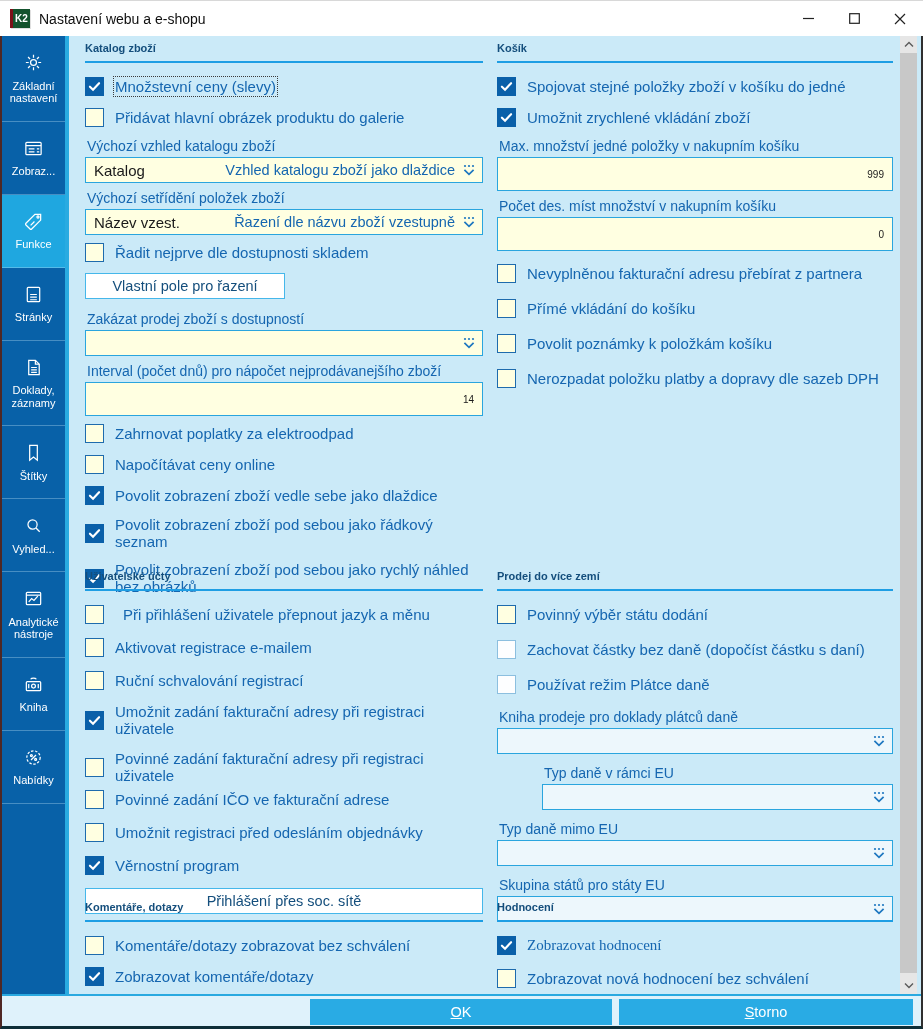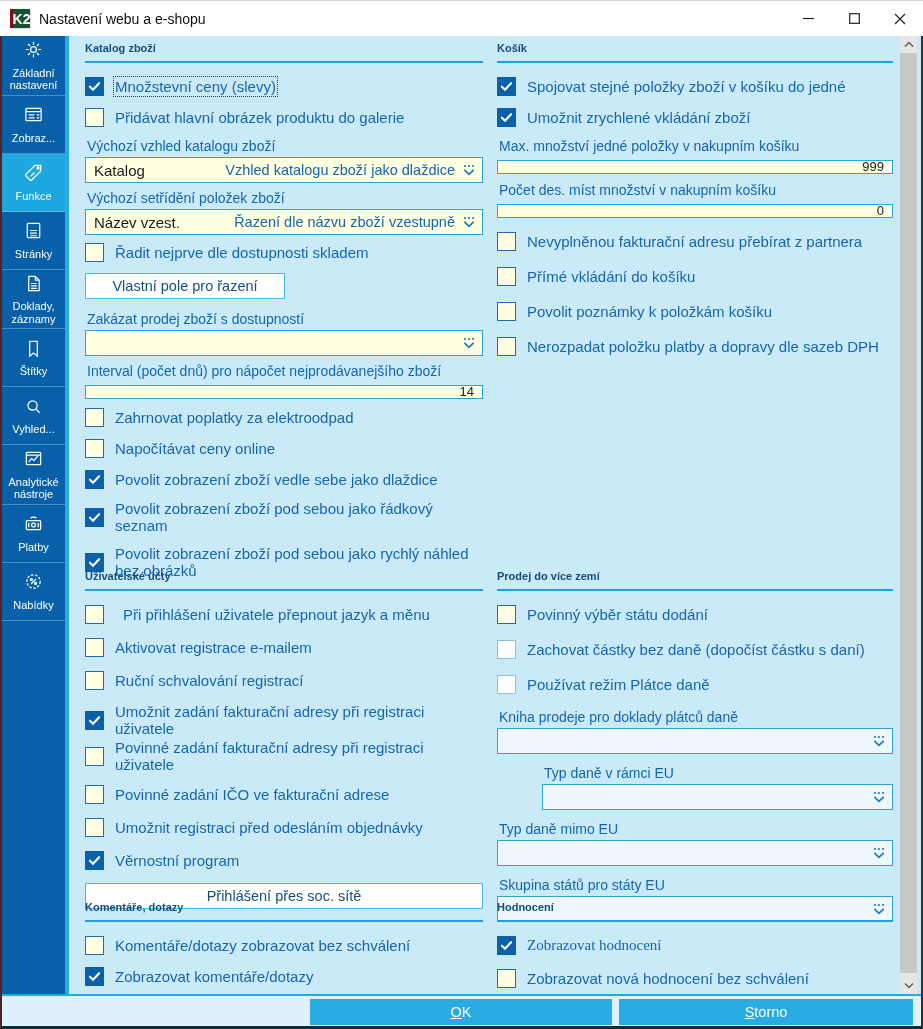--- a/index.html
+++ b/index.html
@@ -4,37 +4,37 @@
 <style>
   * { margin:0; padding:0; box-sizing:border-box; }
   html,body { background:#9a9a9a; }
   body { font-family:"Liberation Sans", sans-serif; }
 
   .window { width:923px; height:1029px; position:relative; background:#fff; overflow:hidden; }
 
   
   .titlebar { height:36px; background:#fff; display:flex; align-items:center; position:relative; border-top:1px solid #d8d8d8;}
   .app-icon { width:20px; height:19px; margin-left:10px; background:#14532d; color:#fff;
-              font-size:14px; font-weight:bold; display:flex; align-items:center; justify-content:center;
+              font-size:10px; font-weight:bold; display:flex; align-items:center; justify-content:center;
               border-left:3px solid #7d0f18; box-shadow:1px 1px 0 #e0e0e0; flex:none; }
   .win-title { margin-left:9px; font-size:14px; color:#0f0f0f; }
   .win-controls { margin-left:auto; display:flex; height:100%; }
   .win-btn { width:46px; height:100%; display:flex; align-items:center; justify-content:center; color:#222; }
 
   
   .main-wrap { position:absolute; top:36px; left:0; right:0; bottom:0;
                border-left:2px solid #4e2724; border-right:2px solid #2f2f2f; border-bottom:3px solid #0d2e37;
                display:flex; flex-direction:column; background:#CBEAF8; }
   .body-row { flex:1; min-height:0; display:flex; }
 
   
   .sidebar { width:63px; background:#0861A8; display:flex; flex-direction:column; flex:none; }
   .side-item { min-height:58px; display:flex; flex-direction:column; align-items:center; justify-content:center;
                gap:4px; color:#fff; font-size:11px; line-height:12.5px; text-align:center;
-               padding:3px 1px; border-bottom:1px solid rgba(190,225,245,.35); cursor:default; }
+               padding:16px 1px; border-bottom:1px solid rgba(190,225,245,.35); cursor:default; }
   .side-item.active { background:#1FA7E0; }
   .side-item svg { flex:none; }
   .side-fill { flex:1; }
   .sidebar-accent { width:4px; background:#29ABE1; flex:none; }
 
   
   .content { flex:1; position:relative; background:#CBEAF8; overflow:hidden; }
   .section { position:absolute; }
   #sec-katalog   { left:16px;  top:6px;   width:398px; }
   #sec-kosik     { left:428px; top:6px;   width:396px; }
@@ -52,22 +52,22 @@
         display:flex; align-items:center; justify-content:center; cursor:default; }
   .cb svg { display:none; }
   .cb.checked { background:#0A60A9; border-color:#0A60A9; }
   .cb.checked svg { display:block; }
   .cb.white { background:#FDFEFF; border-color:#8CBFDF; }
   .cb-label { font-size:15px; color:#1566B0; }
   .cb-label.focused { outline:1px dotted #3a3a3a; outline-offset:1px; }
 
   .fgroup { margin-bottom:7px; }
   .flabel { font-size:14px; color:#1566B0; margin:1px 0 3px 2px; }
-  .tinput { width:100%; height:14px; background:#FFFFE1; border:1px solid #2AA5DE;
-            font-size:13px; color:#1a1a1a; font-family:inherit; padding:0 8px; }
+  .tinput { width:100%; height:26px; background:#FFFFE1; border:1px solid #2AA5DE;
+            font-size:10px; color:#1a1a1a; font-family:inherit; padding:16px 8px; }
   .tinput.num { text-align:right; }
   .combo { width:100%; height:26px; background:#FFFFE1; border:1px solid #2AA5DE;
            display:flex; align-items:center; padding:0 6px 0 8px; }
   .combo.disabled { background:#EDF7FC; }
   .combo-value { font-size:15px; color:#1a1a1a; flex:none; }
   .combo-hint { flex:1; text-align:right; color:#1566B0; font-size:14.5px; margin-right:7px;
                 white-space:nowrap; overflow:hidden; }
   .dd-icon { flex:none; color:#1E77C0; display:flex; }
 
   .btn-light { height:26px; background:#ffffff; border:1px solid #45B7EA; color:#144E7C;
@@ -205,21 +205,21 @@
         </div>
 
         <div class="side-item">
           <span>
             <svg width="21" height="21" viewBox="0 0 22 22" fill="none" stroke="#fff" stroke-width="1.3">
               <rect x="3.5" y="8" width="15" height="9.5" rx="1"></rect>
               <circle cx="11" cy="12.7" r="2"></circle>
               <path d="M6 10.5v4.5 M16 10.5v4.5 M8 5.5c1-1.5 5-1.5 6 0"></path>
             </svg>
           </span>
-          <span>Platby</span>
+          <span>Kniha</span>
         </div>
 
         <div class="side-item">
           <span>
             <svg width="21" height="21" viewBox="0 0 22 22" fill="none" stroke="#fff" stroke-width="1.3">
               <circle cx="11" cy="11" r="7" stroke-dasharray="2.6 1.7"></circle>
               <path d="M8.4 13.6 L13.6 8.4"></path>
               <circle cx="8.8" cy="9" r="1"></circle>
               <circle cx="13.2" cy="13" r="1"></circle>
             </svg>
@@ -413,30 +413,30 @@
           <div class="row" style="margin-bottom:13px;">
             <span class="cb"></span>
             <span class="cb-label">Aktivovat registrace e-mailem</span>
           </div>
 
           <div class="row" style="margin-bottom:13px;">
             <span class="cb"></span>
             <span class="cb-label">Ruční schvalování registrací</span>
           </div>
 
-          <div class="row" style="margin-bottom:2px;">
+          <div class="row" style="margin-bottom:13px;">
             <span class="cb checked">
                 <svg width="13" height="11" viewBox="0 0 14 12">
                   <path d="M2 6.2 L5.4 9.6 L12 2.4" stroke="#fff" stroke-width="2.3" fill="none" stroke-linecap="round"></path>
                 </svg>
               </span>
             <span class="cb-label">Umožnit zadání fakturační adresy při registraci uživatele</span>
           </div>
 
-          <div class="row" style="margin-bottom:11px;">
+          <div class="row" style="margin-bottom:5px;">
             <span class="cb"></span>
             <span class="cb-label">Povinné zadání fakturační adresy při registraci uživatele</span>
           </div>
 
           <div class="row" style="margin-bottom:13px;">
             <span class="cb"></span>
             <span class="cb-label">Povinné zadání IČO ve fakturační adrese</span>
           </div>
 
           <div class="row" style="margin-bottom:13px;">

